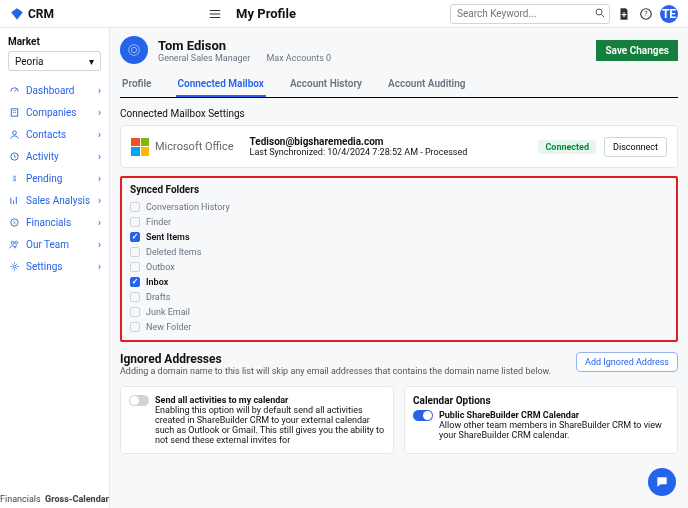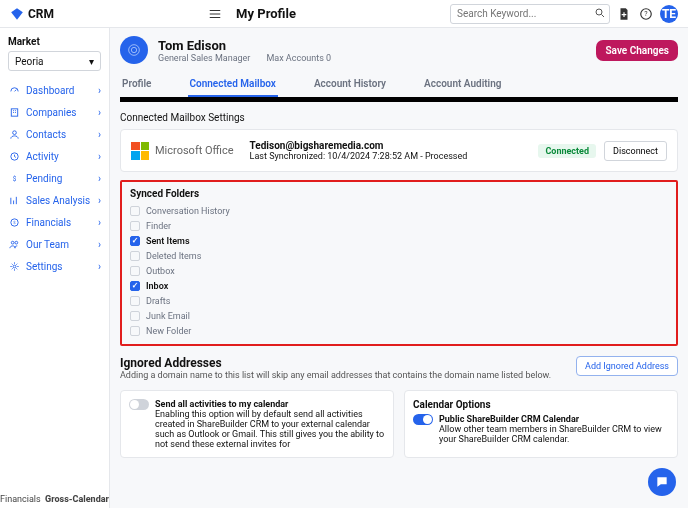--- a/index.html
+++ b/index.html
@@ -20,22 +20,22 @@
 .sb-label{font-weight:700;font-size:10px;margin-bottom:4px}
 .sb-select{width:100%;height:20px;border:1px solid #d1d5db;border-radius:3px;padding:0 6px;font-size:10px;display:flex;align-items:center;justify-content:space-between;cursor:pointer;margin-bottom:8px}
 .sb-item{display:flex;align-items:center;justify-content:space-between;height:22px;color:#2563eb;font-size:10px;cursor:pointer}
 .sb-item .lft{display:flex;align-items:center;gap:6px}
 .sb-item .lft .icn{width:12px;display:flex;justify-content:center}
 .main{flex:1;background:#f7f8fa;padding:8px 10px;overflow:auto;position:relative}
 .profile-head{display:flex;align-items:center;gap:10px;margin-bottom:4px}
 .profile-avatar{width:28px;height:28px;border-radius:50%;background:#2563eb;color:#cfe1ff;display:flex;align-items:center;justify-content:center}
 .ph-name{font-weight:700;font-size:13px}
 .ph-sub{color:#6b7280;font-size:9px;display:flex;gap:16px}
-.save-btn{margin-left:auto;background:#be185d;color:#fff;border:none;border-radius:7px;padding:5px 9px;font-size:10px;font-weight:600;cursor:pointer}
-.tabs{display:flex;gap:34px;border-bottom:5px solid #000000;margin-top:8px;font-size:10px}
+.save-btn{margin-left:auto;background:#15803d;color:#fff;border:none;border-radius:0;padding:5px 9px;font-size:10px;font-weight:600;cursor:pointer}
+.tabs{display:flex;gap:22px;border-bottom:1px solid #000000;margin-top:8px;font-size:10px}
 .tab{padding:6px 2px;color:#6b7280;cursor:pointer;font-weight:600}
 .tab.active{color:#2563eb;border-bottom:2px solid #2563eb}
 .sec-title{font-weight:400;font-size:10px;margin:10px 0 6px}
 .card{background:#fff;border:1px solid #e5e7eb;border-radius:4px;padding:10px}
 .mbox{display:flex;align-items:center;gap:16px}
 .office{display:flex;align-items:center;gap:6px;font-size:11px;color:#666}
 .sq{width:18px;height:18px;display:grid;grid-template-columns:1fr 1fr;grid-template-rows:1fr 1fr;gap:1px}
 .sq span:nth-child(1){background:#f25022}.sq span:nth-child(2){background:#7fba00}.sq span:nth-child(3){background:#00a4ef}.sq span:nth-child(4){background:#ffb900}
 .mbox-info{font-size:9px}
 .mbox-info .em{font-weight:700;font-size:10px}

